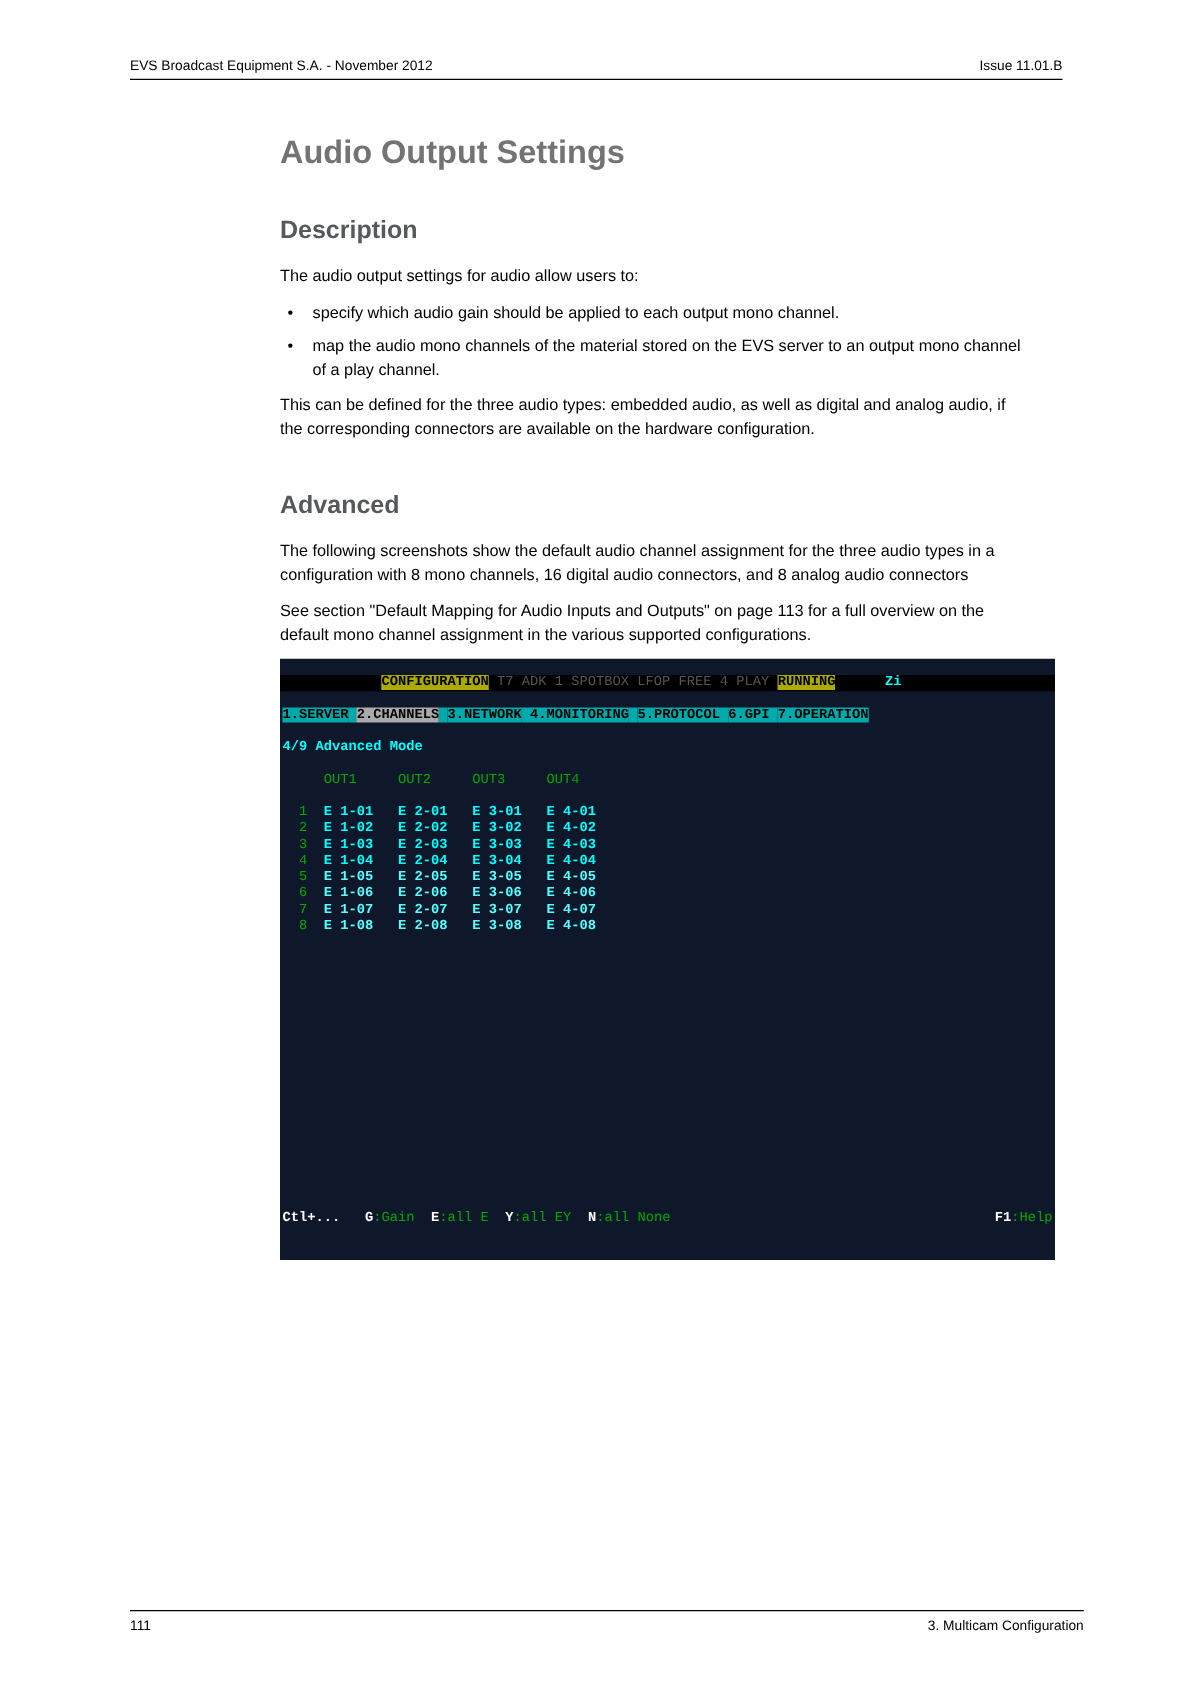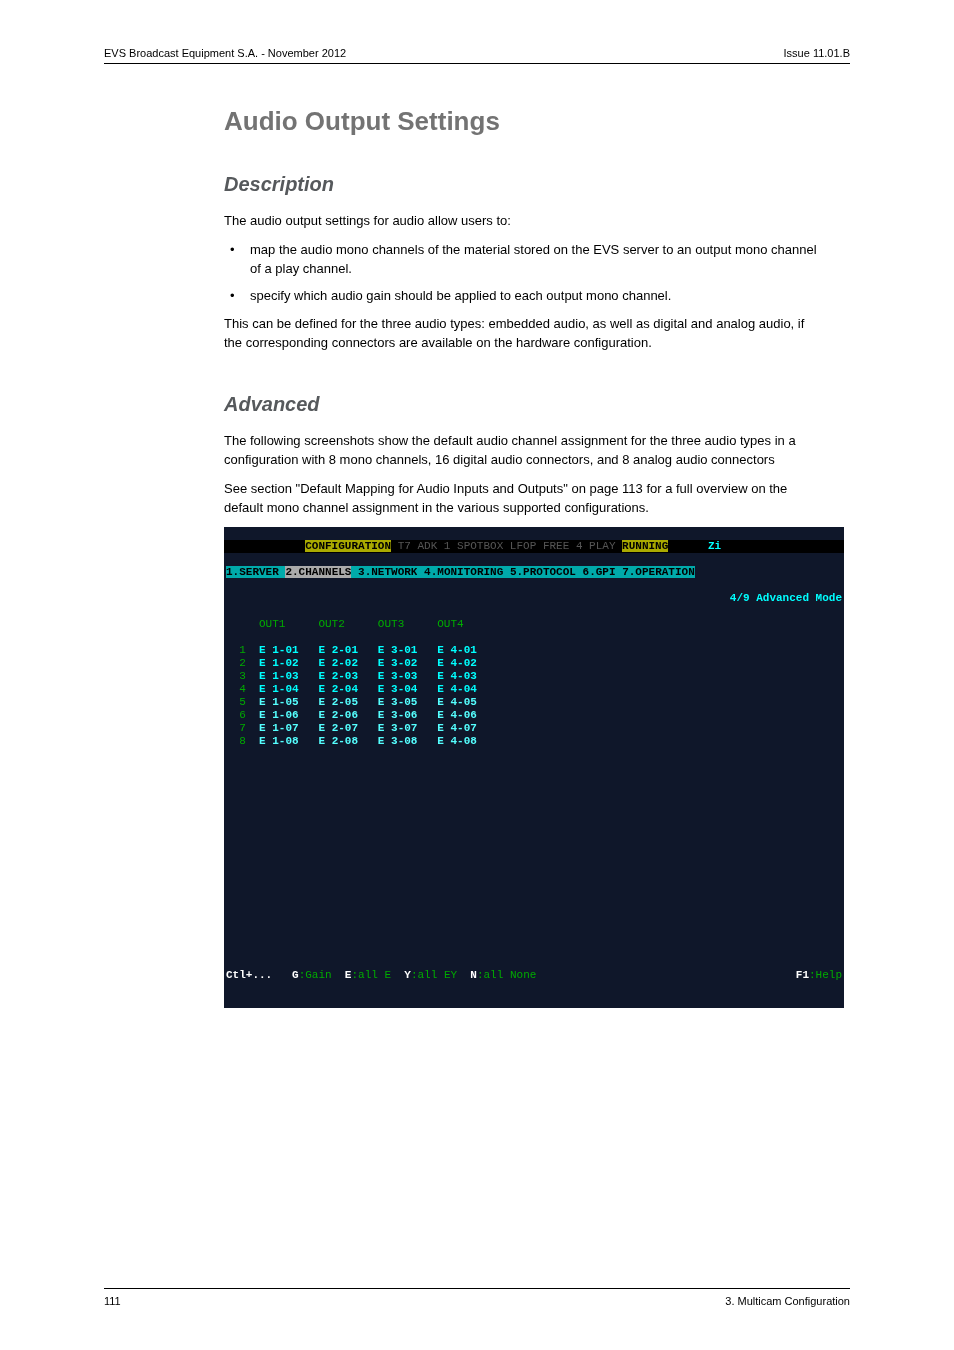--- a/index.html
+++ b/index.html
@@ -33,21 +33,20 @@
     font-size: 26px;
     font-weight: bold;
     color: #737373;
     margin-bottom: 36px;
   }
   .h2 {
     font-size: 20px;
     font-weight: bold;
     color: #56595c;
     margin-bottom: 16px;
-    font-style: italic;
   }
   .para {
     font-size: 13px;
     line-height: 1.45;
     margin-bottom: 10px;
   }
   ul.bullets {
     list-style: none;
     margin-bottom: 10px;
   }
@@ -84,21 +83,21 @@
   .cyan-bg { background:#00aaaa; color:#000; font-weight:bold; }
   .white-bg { background:#aaaaaa; color:#000; font-weight:bold; }
   .greeny { color: #00aa00; }
   .bgreen { color:#00aa00; font-weight: bold; }
   .bcyan { color:#55ffff; font-weight: bold; }
   .grey { color: #555; }
   .bwhite { color:#fff; font-weight:bold; }
 
   .footer {
     position: absolute;
-    left: 100px; right: 100px;
+    left: 100px; right: 83px;
     bottom: 44px;
   }
   .footer .rule2 {
     border: none;
     border-top: 1px solid #000;
     margin-bottom: 6px;
   }
   .footer-row {
     display: flex;
     justify-content: space-between;
@@ -114,35 +113,35 @@
     <span>Issue 11.01.B</span>
   </div>
   <hr class="rule">
 
   <div class="content">
     <div class="h1">Audio Output Settings</div>
 
     <div class="h2">Description</div>
     <p class="para">The audio output settings for audio allow users to:</p>
     <ul class="bullets">
+      <li>specify which audio gain should be applied to each output mono channel.</li>
       <li>map the audio mono channels of the material stored on the EVS server to an output mono channel of a play channel.</li>
-      <li>specify which audio gain should be applied to each output mono channel.</li>
     </ul>
     <p class="para">This can be defined for the three audio types: embedded audio, as well as digital and analog audio, if the corresponding connectors are available on the hardware configuration.</p>
 
     <div class="section-gap"></div>
 
     <div class="h2">Advanced</div>
     <p class="para">The following screenshots show the default audio channel assignment for the three audio types in a configuration with 8 mono channels, 16 digital audio connectors, and 8 analog audio connectors</p>
     <p class="para">See section "Default Mapping for Audio Inputs and Outputs" on page 113 for a full overview on the default mono channel assignment in the various supported configurations.</p>
 
     <div class="terminal">
 <div class="term-row term-title-row">            <span class="inv-yellow">CONFIGURATION</span> <span class="grey">T7 ADK 1 SPOTBOX LFOP FREE 4 PLAY</span> <span class="inv-yellow">RUNNING</span>      <span class="cyan">Zi</span></div>
 <div class="term-row" id="menu-bar"><span class="cyan-bg">1.SERVER</span><span class="cyan-bg"> </span><span class="white-bg">2.CHANNELS</span><span class="cyan-bg"> </span><span class="cyan-bg">3.NETWORK</span><span class="cyan-bg"> </span><span class="cyan-bg">4.MONITORING</span><span class="cyan-bg"> </span><span class="cyan-bg">5.PROTOCOL</span><span class="cyan-bg"> </span><span class="cyan-bg">6.GPI</span><span class="cyan-bg"> </span><span class="cyan-bg">7.OPERATION</span></div>
-<div class="term-row" style="text-align:right;"><span class="cyan">4/9 Advanced Mode</span></div>
+<div class="term-row" style=""><span class="cyan">4/9 Advanced Mode</span></div>
 <div class="term-row" id="col-headers"><span class="greeny">&nbsp;&nbsp;&nbsp;&nbsp;&nbsp;OUT1&nbsp;&nbsp;&nbsp;&nbsp;&nbsp;OUT2&nbsp;&nbsp;&nbsp;&nbsp;&nbsp;OUT3&nbsp;&nbsp;&nbsp;&nbsp;&nbsp;OUT4&nbsp;&nbsp;&nbsp;&nbsp;&nbsp;</span></div>
 <div id="data-rows"><div class="term-row"><span class="greeny">&nbsp;&nbsp;1&nbsp;&nbsp;</span><span class="cyan">E&nbsp;1-01&nbsp;&nbsp;&nbsp;</span><span class="cyan">E&nbsp;2-01&nbsp;&nbsp;&nbsp;</span><span class="cyan">E&nbsp;3-01&nbsp;&nbsp;&nbsp;</span><span class="cyan">E&nbsp;4-01&nbsp;&nbsp;&nbsp;</span></div><div class="term-row"><span class="greeny">&nbsp;&nbsp;2&nbsp;&nbsp;</span><span class="cyan">E&nbsp;1-02&nbsp;&nbsp;&nbsp;</span><span class="cyan">E&nbsp;2-02&nbsp;&nbsp;&nbsp;</span><span class="cyan">E&nbsp;3-02&nbsp;&nbsp;&nbsp;</span><span class="cyan">E&nbsp;4-02&nbsp;&nbsp;&nbsp;</span></div><div class="term-row"><span class="greeny">&nbsp;&nbsp;3&nbsp;&nbsp;</span><span class="cyan">E&nbsp;1-03&nbsp;&nbsp;&nbsp;</span><span class="cyan">E&nbsp;2-03&nbsp;&nbsp;&nbsp;</span><span class="cyan">E&nbsp;3-03&nbsp;&nbsp;&nbsp;</span><span class="cyan">E&nbsp;4-03&nbsp;&nbsp;&nbsp;</span></div><div class="term-row"><span class="greeny">&nbsp;&nbsp;4&nbsp;&nbsp;</span><span class="cyan">E&nbsp;1-04&nbsp;&nbsp;&nbsp;</span><span class="cyan">E&nbsp;2-04&nbsp;&nbsp;&nbsp;</span><span class="cyan">E&nbsp;3-04&nbsp;&nbsp;&nbsp;</span><span class="cyan">E&nbsp;4-04&nbsp;&nbsp;&nbsp;</span></div><div class="term-row"><span class="greeny">&nbsp;&nbsp;5&nbsp;&nbsp;</span><span class="bcyan">E&nbsp;1-05&nbsp;&nbsp;&nbsp;</span><span class="bcyan">E&nbsp;2-05&nbsp;&nbsp;&nbsp;</span><span class="bcyan">E&nbsp;3-05&nbsp;&nbsp;&nbsp;</span><span class="bcyan">E&nbsp;4-05&nbsp;&nbsp;&nbsp;</span></div><div class="term-row"><span class="greeny">&nbsp;&nbsp;6&nbsp;&nbsp;</span><span class="bcyan">E&nbsp;1-06&nbsp;&nbsp;&nbsp;</span><span class="bcyan">E&nbsp;2-06&nbsp;&nbsp;&nbsp;</span><span class="bcyan">E&nbsp;3-06&nbsp;&nbsp;&nbsp;</span><span class="bcyan">E&nbsp;4-06&nbsp;&nbsp;&nbsp;</span></div><div class="term-row"><span class="greeny">&nbsp;&nbsp;7&nbsp;&nbsp;</span><span class="bcyan">E&nbsp;1-07&nbsp;&nbsp;&nbsp;</span><span class="bcyan">E&nbsp;2-07&nbsp;&nbsp;&nbsp;</span><span class="bcyan">E&nbsp;3-07&nbsp;&nbsp;&nbsp;</span><span class="bcyan">E&nbsp;4-07&nbsp;&nbsp;&nbsp;</span></div><div class="term-row"><span class="greeny">&nbsp;&nbsp;8&nbsp;&nbsp;</span><span class="bcyan">E&nbsp;1-08&nbsp;&nbsp;&nbsp;</span><span class="bcyan">E&nbsp;2-08&nbsp;&nbsp;&nbsp;</span><span class="bcyan">E&nbsp;3-08&nbsp;&nbsp;&nbsp;</span><span class="bcyan">E&nbsp;4-08&nbsp;&nbsp;&nbsp;</span></div></div>
 <div class="term-row">&nbsp;</div>
 <div class="term-row">&nbsp;</div>
 <div class="term-row">&nbsp;</div>
 <div class="term-row">&nbsp;</div>
 <div class="term-row">&nbsp;</div>
 <div class="term-row">&nbsp;</div>
 <div class="term-row">&nbsp;</div>
 <div class="term-row">&nbsp;</div>

